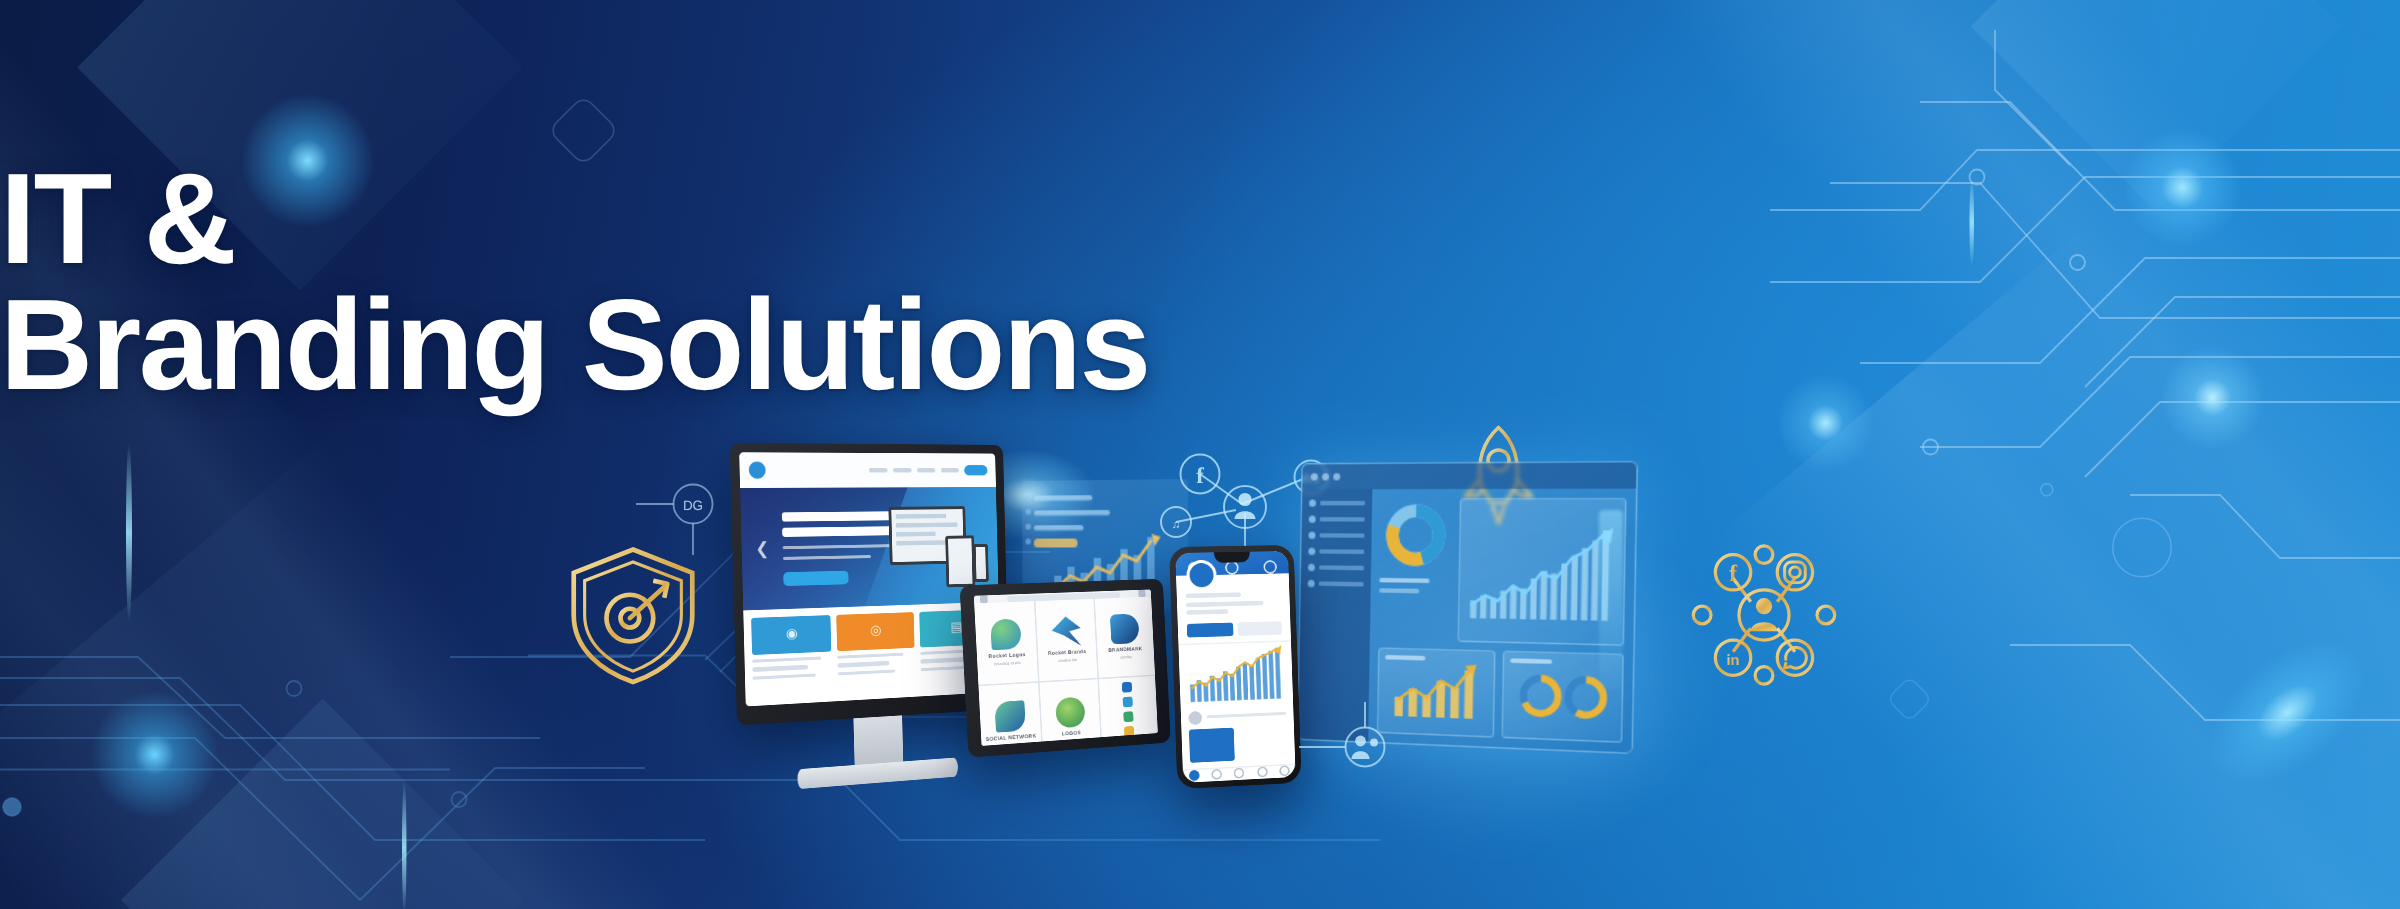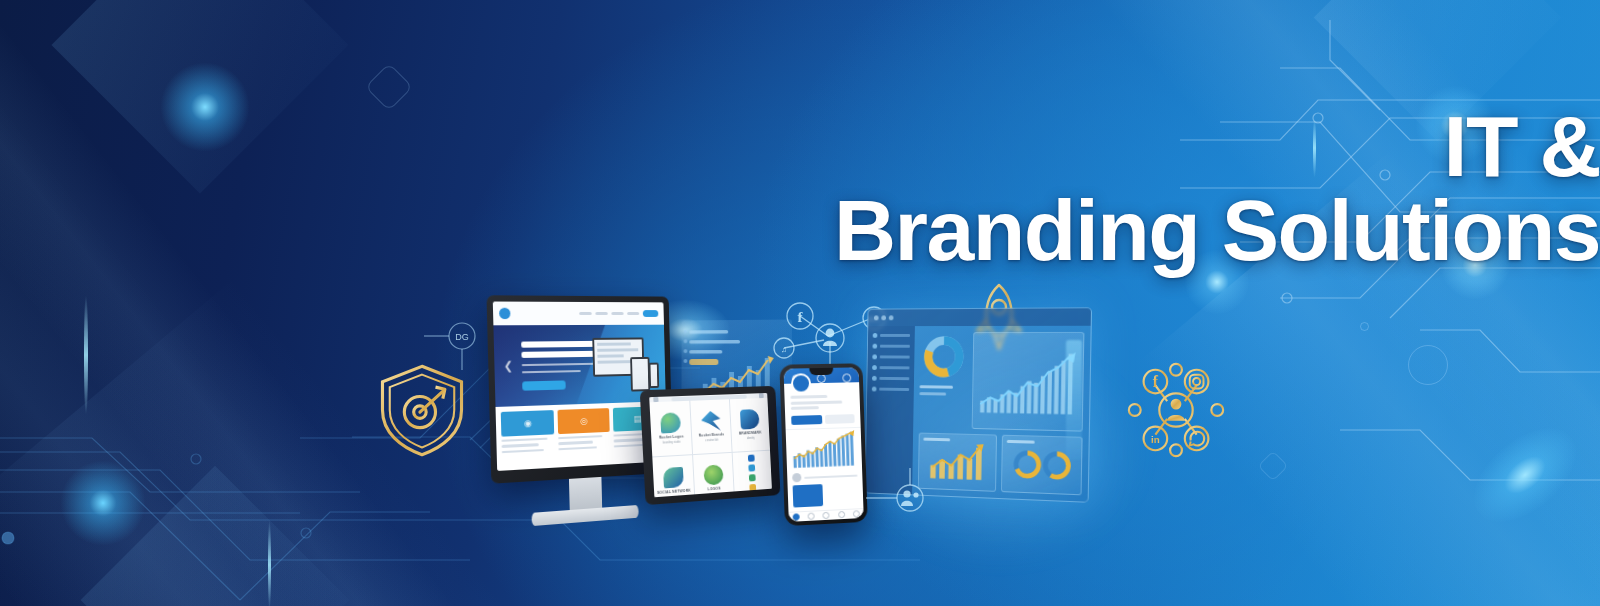--- a/index.html
+++ b/index.html
@@ -57,21 +57,21 @@
   .ring{position:absolute;border:1.4px solid rgba(175,220,255,.3);border-radius:50%;}
   .r1{left:1408px;top:345px;width:40px;height:40px;}
   .r2{left:1360px;top:322px;width:9px;height:9px;}
   .diamond{position:absolute;left:372px;top:70px;width:34px;height:34px;border:1.5px solid rgba(165,215,255,.22);border-radius:8px;transform:rotate(45deg);}
   .diamond2{position:absolute;left:1262px;top:455px;width:22px;height:22px;border:1.4px solid rgba(165,215,255,.2);border-radius:6px;transform:rotate(45deg);}
 
   svg.circuit{position:absolute;top:0;left:0;width:1600px;height:606px;}
 
   
   .headline{
-    position:absolute;left:0;right:0;top:46px;text-align:right;
+    position:absolute;left:0;right:0;top:46px;text-align:left;
     color:#ffffff;font-weight:bold;font-size:86px;line-height:.98;
     letter-spacing:-1.5px;
     text-shadow:0 4px 16px rgba(3,20,55,.45),0 1px 3px rgba(3,20,55,.5);
     white-space:pre-line;
   }
 
   
   .gold-shield{position:absolute;left:370px;top:358px;width:104px;height:104px;}
   .gold-social{position:absolute;left:1122px;top:356px;width:108px;height:108px;}
   .gold-rocket{position:absolute;left:968px;top:281px;width:62px;height:72px;}

